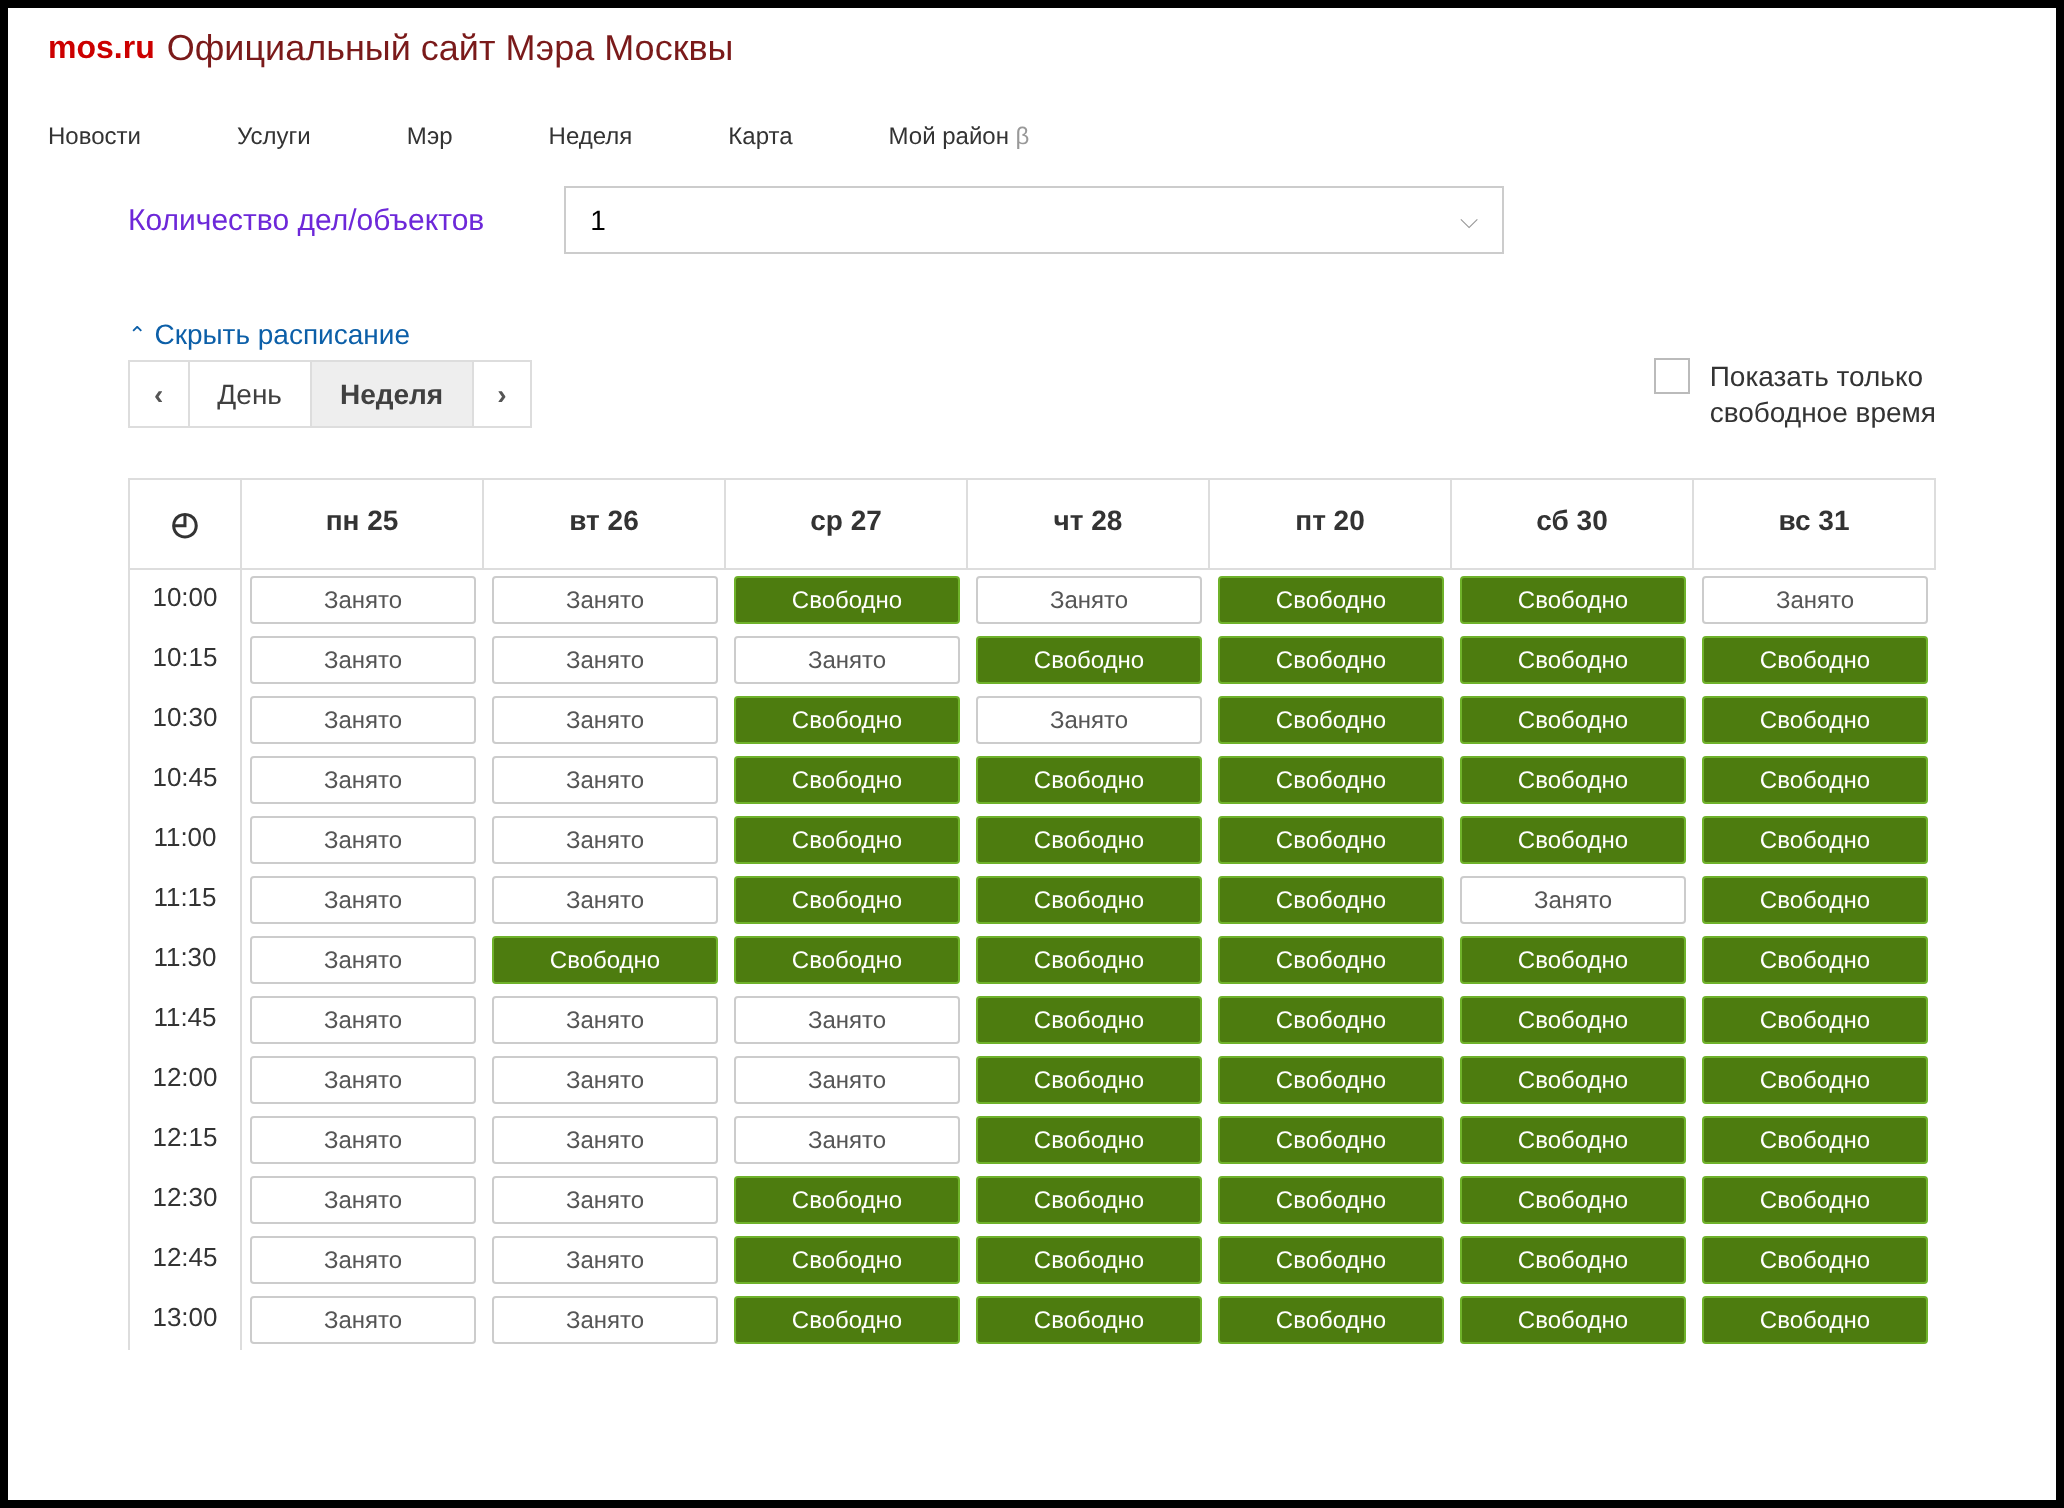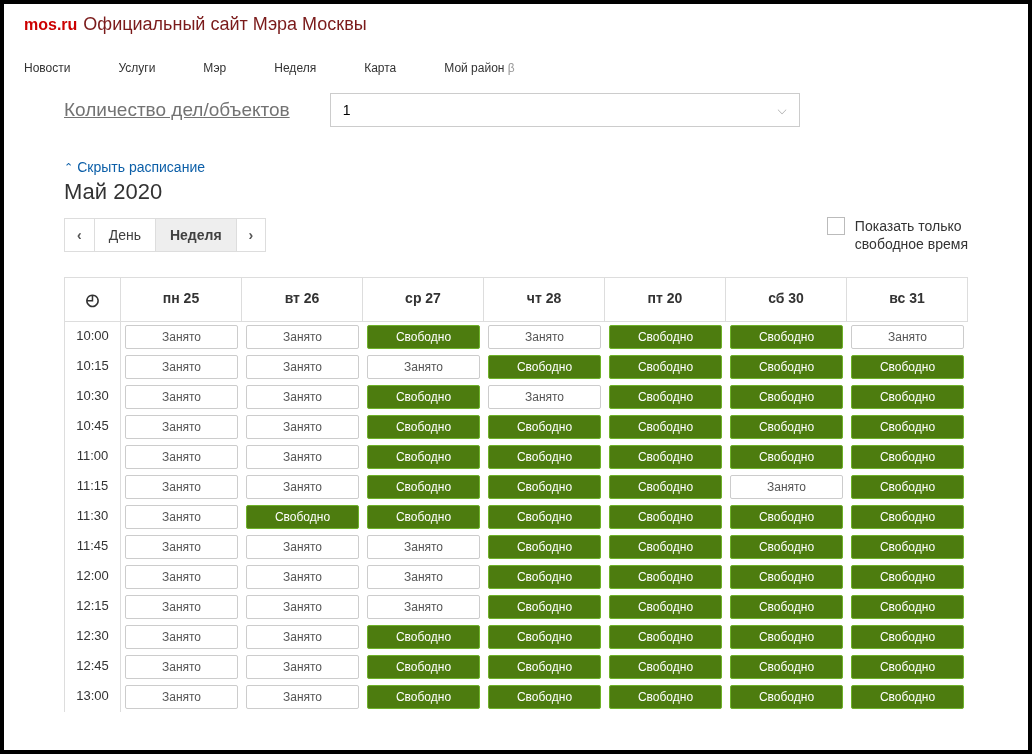--- a/index.html
+++ b/index.html
@@ -6,21 +6,21 @@
 body { font-family: Arial, Helvetica, sans-serif; background: #fff; width: 1032px; height: 754px; border: 4px solid #000; overflow: hidden; }
 .header { padding: 10px 20px 8px; }
 .logo-row { display: flex; align-items: center; gap: 6px; }
 .logo { color: #cc0000; font-weight: bold; font-size: 16px; }
 .tagline { color: #7a1a1a; font-size: 18px; }
 .nav { display: flex; gap: 48px; padding: 18px 20px 12px; font-size: 12px; color: #333; }
 .nav-item { cursor: pointer; }
 .nav-item .beta { color: #999; }
 .content { padding: 0 60px 28px; }
 .qty-row { display: flex; align-items: center; gap: 40px; padding: 6px 0 32px; }
-.qty-label { font-size: 19px; color: #737373; text-decoration: underline; }
+.qty-label { font-size: 15px; color: #6d28d9; }
 .qty-select { flex: 0 0 470px; border: 1px solid #ccc; height: 34px; display: flex; align-items: center; justify-content: space-between; padding: 0 12px; cursor: pointer; font-size: 14px; }
 .qty-select .chev { color: #999; font-size: 12px; }
 .hide-row { color: #0c5fa8; font-size: 14px; cursor: pointer; display: flex; align-items: center; gap: 4px; margin-bottom: 4px; }
 .hide-row .chev { font-size: 11px; }
 .month { font-size: 22px; color: #333; margin-bottom: 12px; }
 .controls-row { display: flex; align-items: center; justify-content: space-between; margin-bottom: 24px; }
 .view-btns { display: flex; border: 1px solid #ddd; }
 .vbtn { padding: 8px 14px; border-right: 1px solid #ddd; cursor: pointer; font-size: 14px; background: #fff; color: #404040; }
 .vbtn:last-child { border-right: none; }
 .vbtn.arrow { font-weight: bold; color: #555; padding: 8px 12px; }
@@ -67,21 +67,20 @@
     <div class="qty-select">
       <span>1</span>
       <span class="chev">⌵</span>
     </div>
   </div>
 
   <div class="hide-row">
     <span class="chev">⌃</span>
     <span>Скрыть расписание</span>
   </div>
-  <div class="month">Май 2020</div>
 
   <div class="controls-row">
     <div class="view-btns">
       <div class="vbtn arrow">‹</div>
       <div class="vbtn">День</div>
       <div class="vbtn active">Неделя</div>
       <div class="vbtn arrow">›</div>
     </div>
     <div class="free-only">
       <div class="chk"></div>

